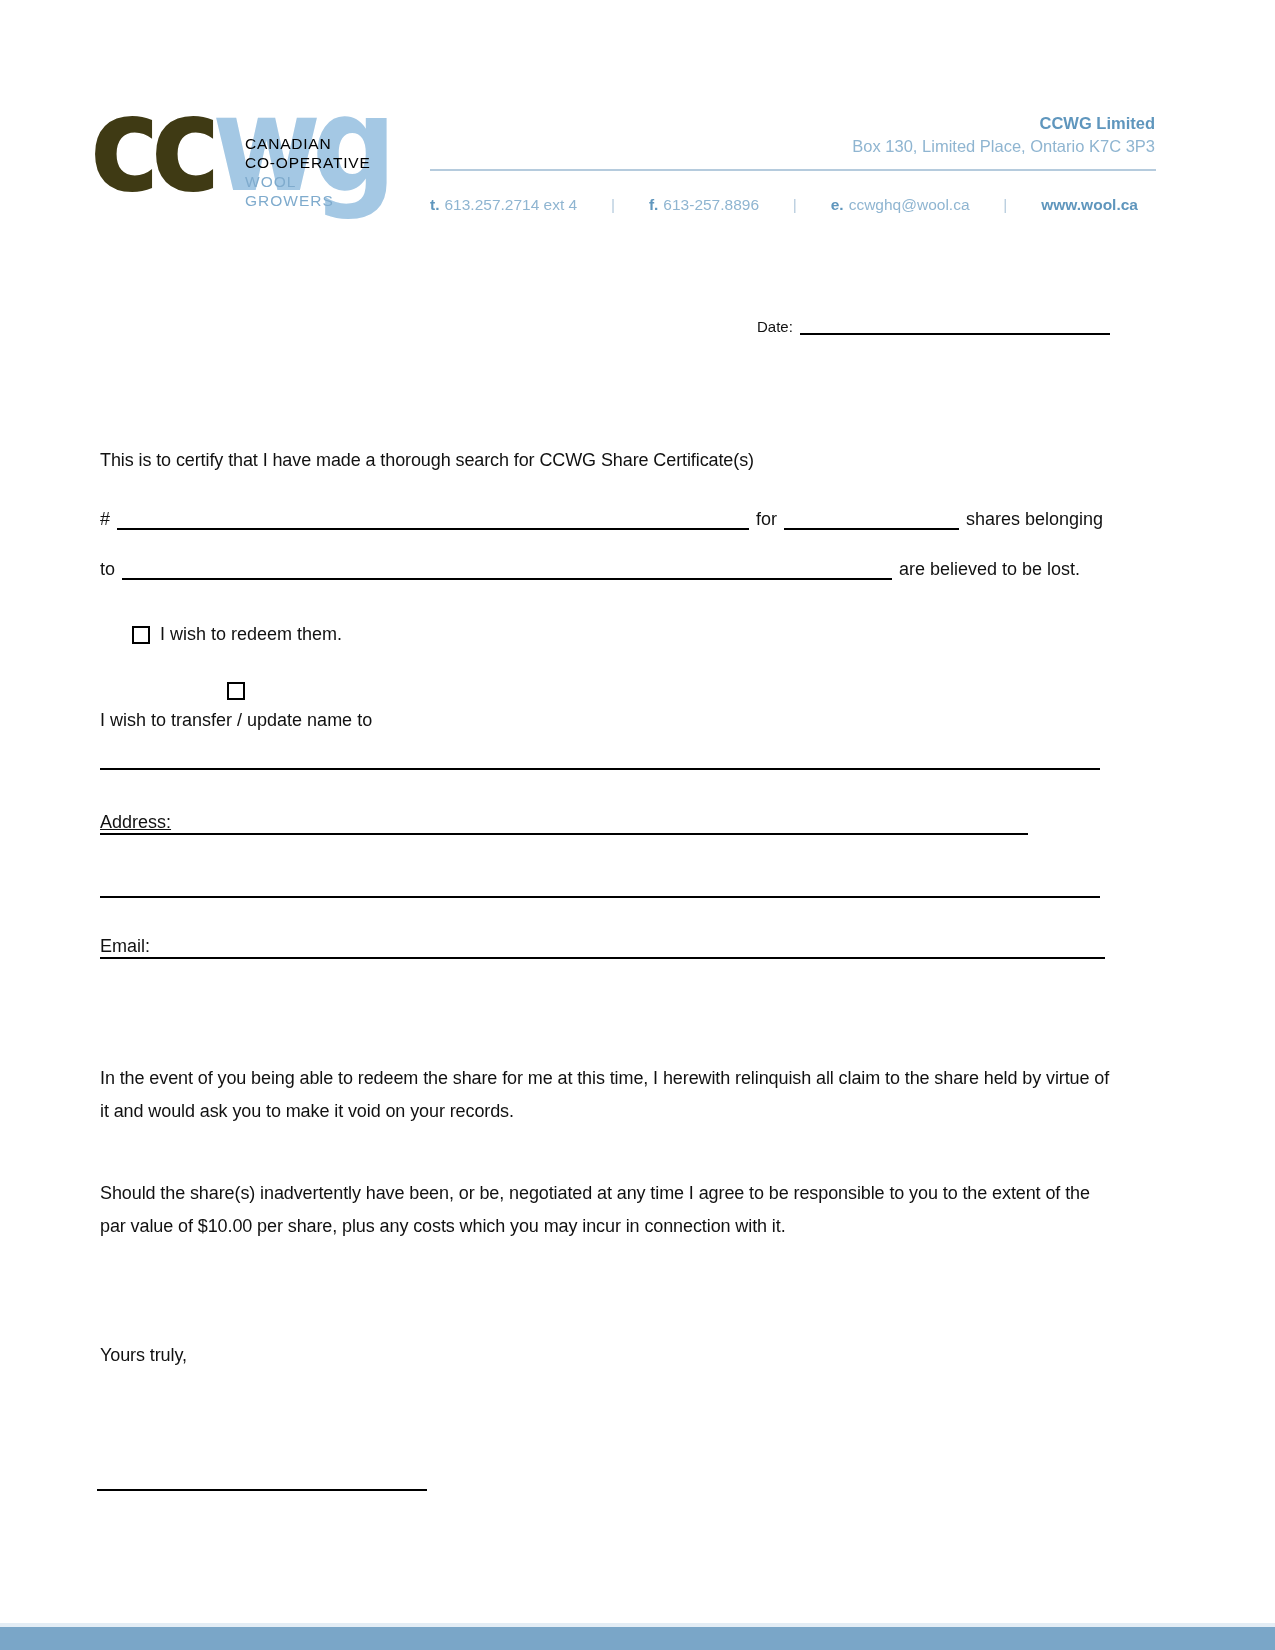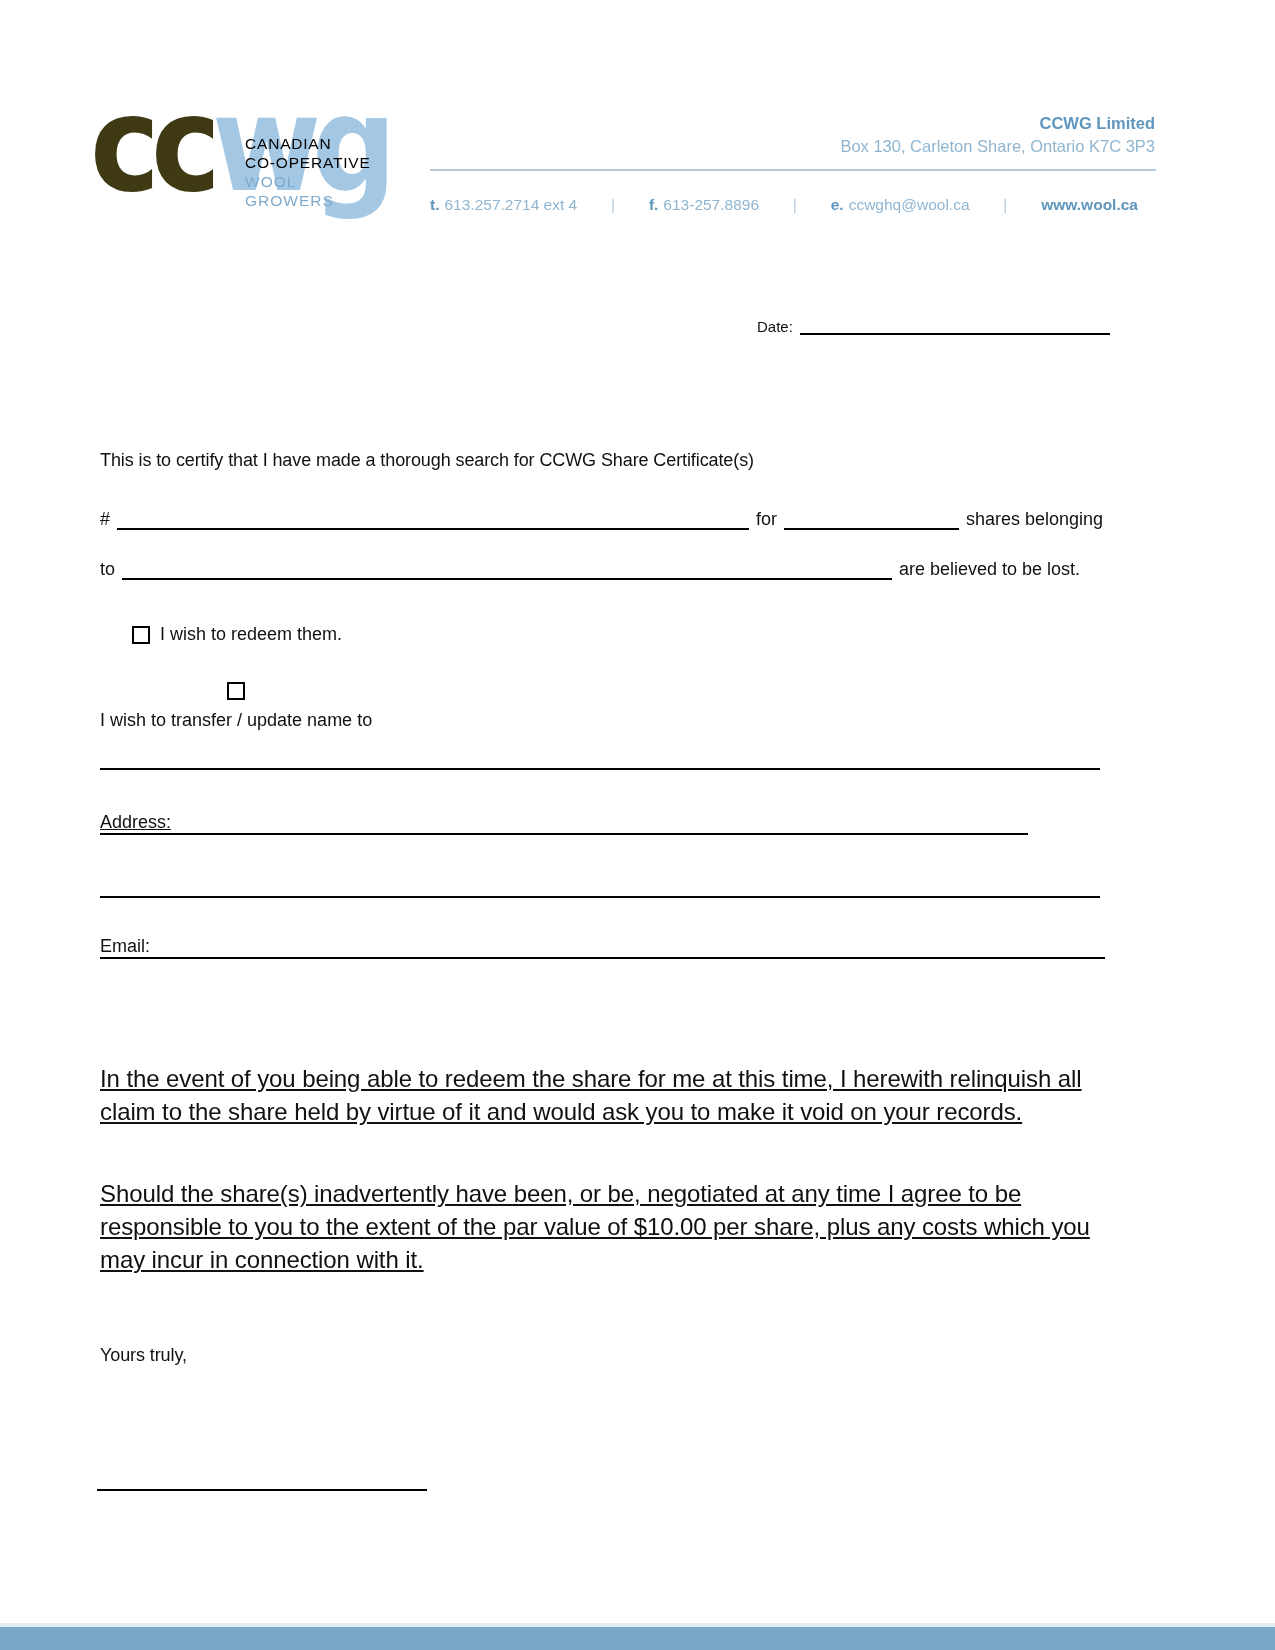--- a/index.html
+++ b/index.html
@@ -42,21 +42,21 @@
   .blank { border-bottom:2px solid #000; }
   .blank.grow { flex:1 1 auto; }
 
   .underline-row { position:absolute; display:flex; align-items:flex-end;
                    border-bottom:2px solid #000; font-size:18px; }
 
   .rule-line { position:absolute; height:0; border-bottom:2px solid #000; }
 
   .static-text { position:absolute; font-size:18px; letter-spacing:-0.1px; }
 
-  .para { position:absolute; width:1020px; font-size:24px; line-height:33px; letter-spacing:-0.1px;text-decoration:underline; }
+  .para { position:absolute; width:1020px; font-size:18px; line-height:33px; letter-spacing:-0.1px; }
 
   .cb-row { position:absolute; display:flex; align-items:center; gap:10px; font-size:18px; }
   .cb-box { width:14px; height:14px; border:2px solid #000; background:#fff; flex:0 0 auto; }
 
   
   .footer-light { position:absolute; left:0; bottom:23px; width:100%; height:4px; background:#e3edf5; }
   .footer-bar   { position:absolute; left:0; bottom:0;   width:100%; height:23px; background:#7aa6c8; }
 </style>
 </head>
 <body>
@@ -68,21 +68,21 @@
   </div>
   <div class="logo-words">
     <div class="olive">CANADIAN</div>
     <div class="olive">CO-OPERATIVE</div>
     <div class="blue">WOOL</div>
     <div class="blue">GROWERS</div>
   </div>
 
   <div class="head-right">
     <div class="company">CCWG Limited</div>
-    <div class="addr">Box 130, Carleton Share, Ontario  K7C 3P3</div>
+    <div class="addr">Box 130, Limited Place, Ontario  K7C 3P3</div>
   </div>
   <div class="head-rule"></div>
 
   <div class="contact">
     <span class="grp">
       <span class="b">t.</span>
       <span>613.257.2714 ext 4</span>
     </span>
     <span class="sep">|</span>
     <span class="grp">

